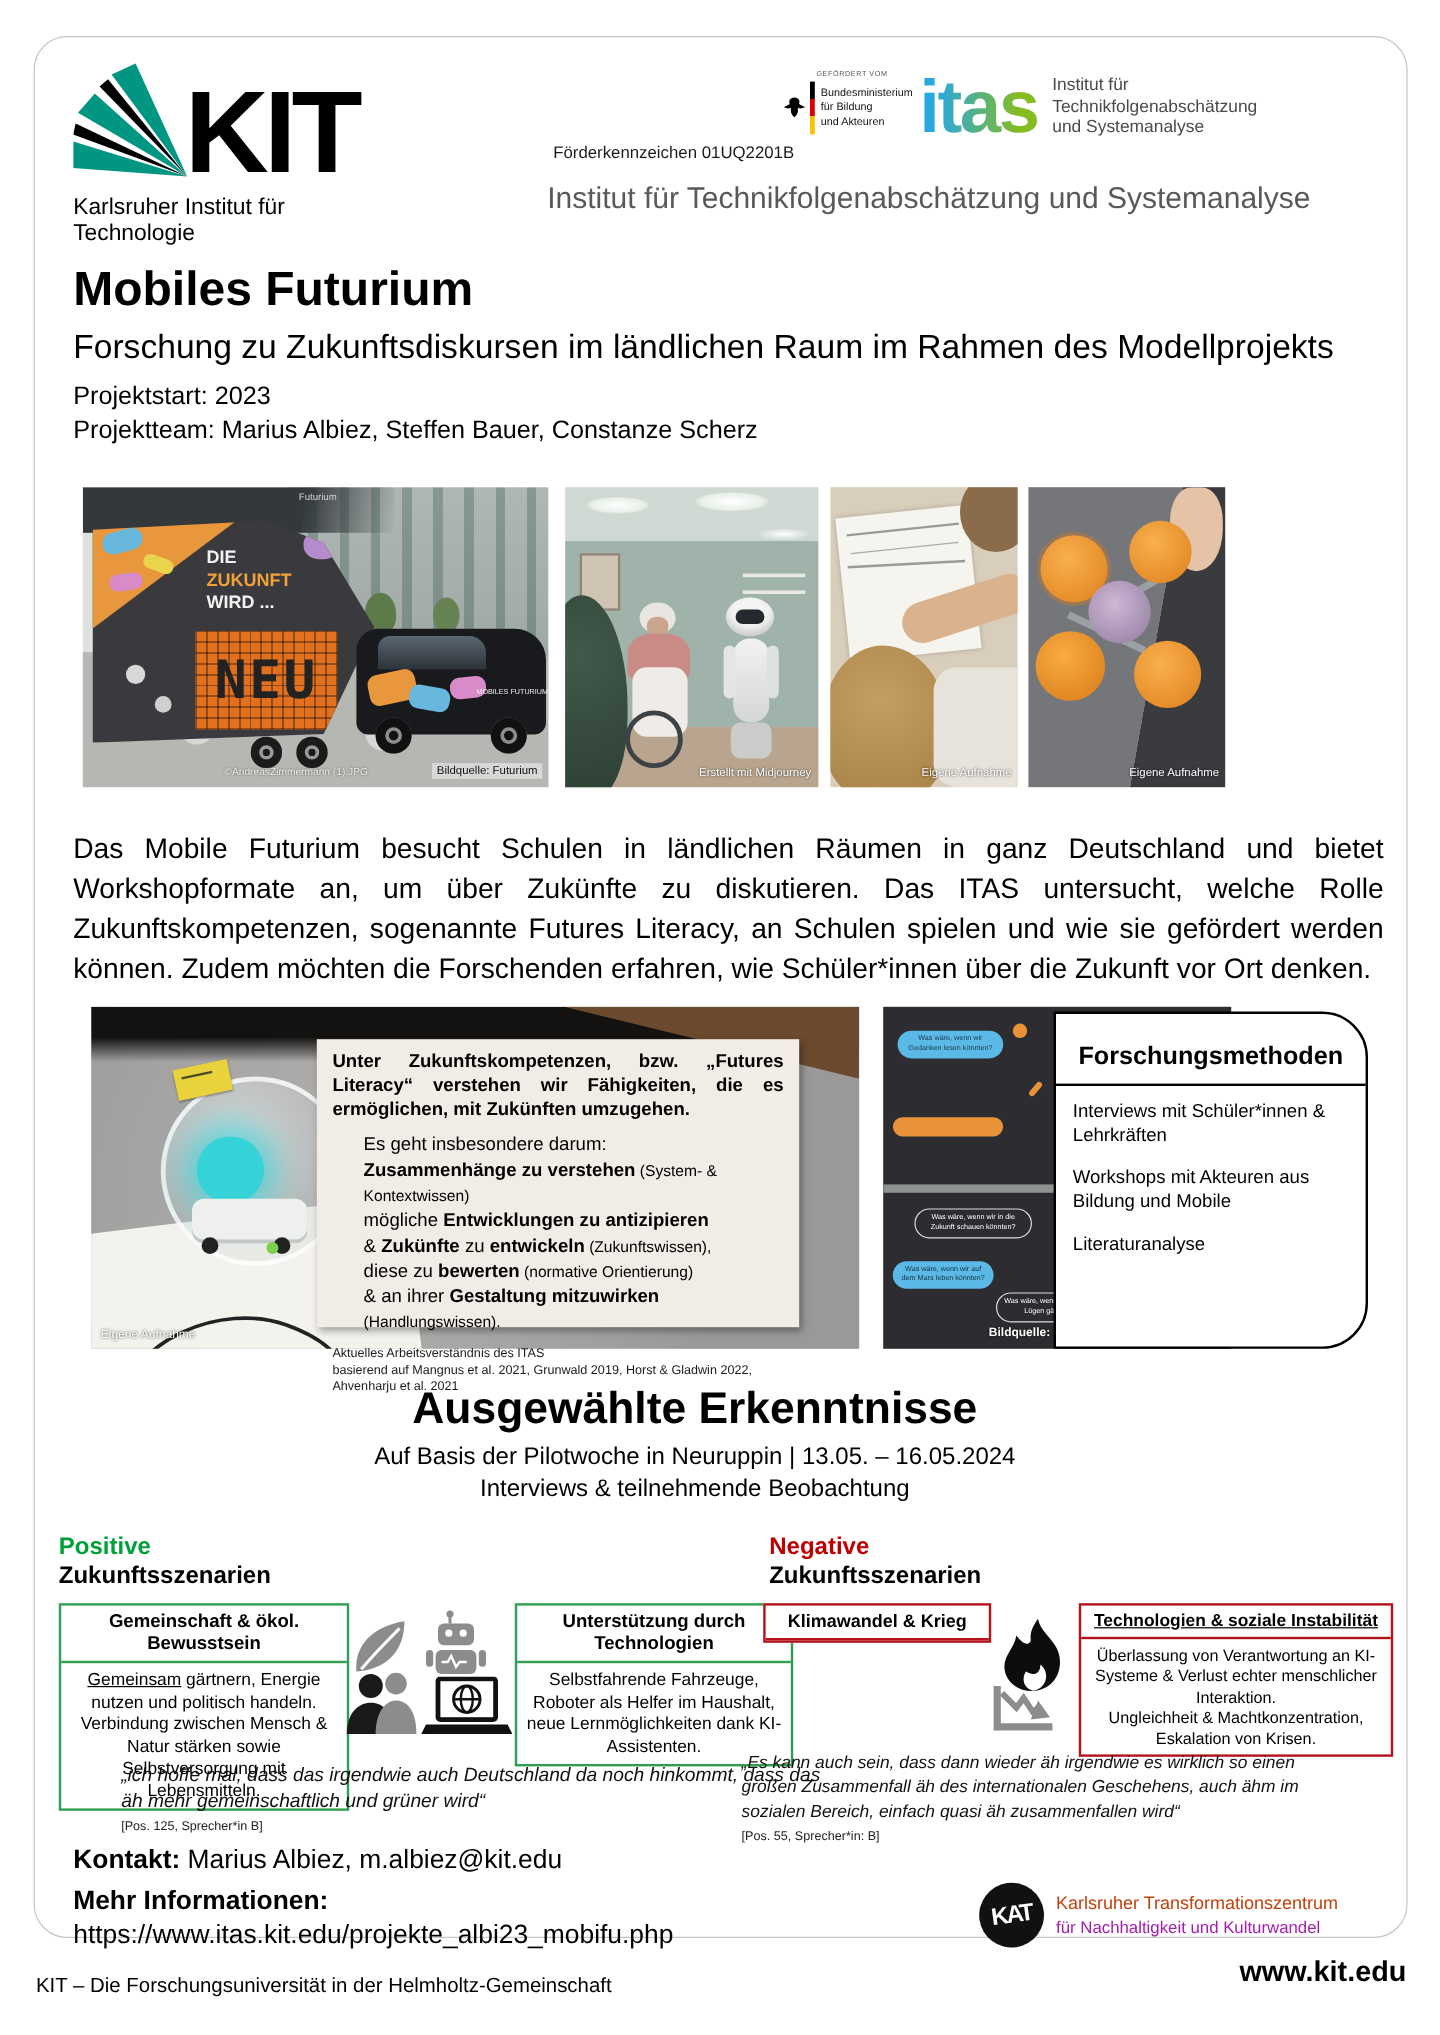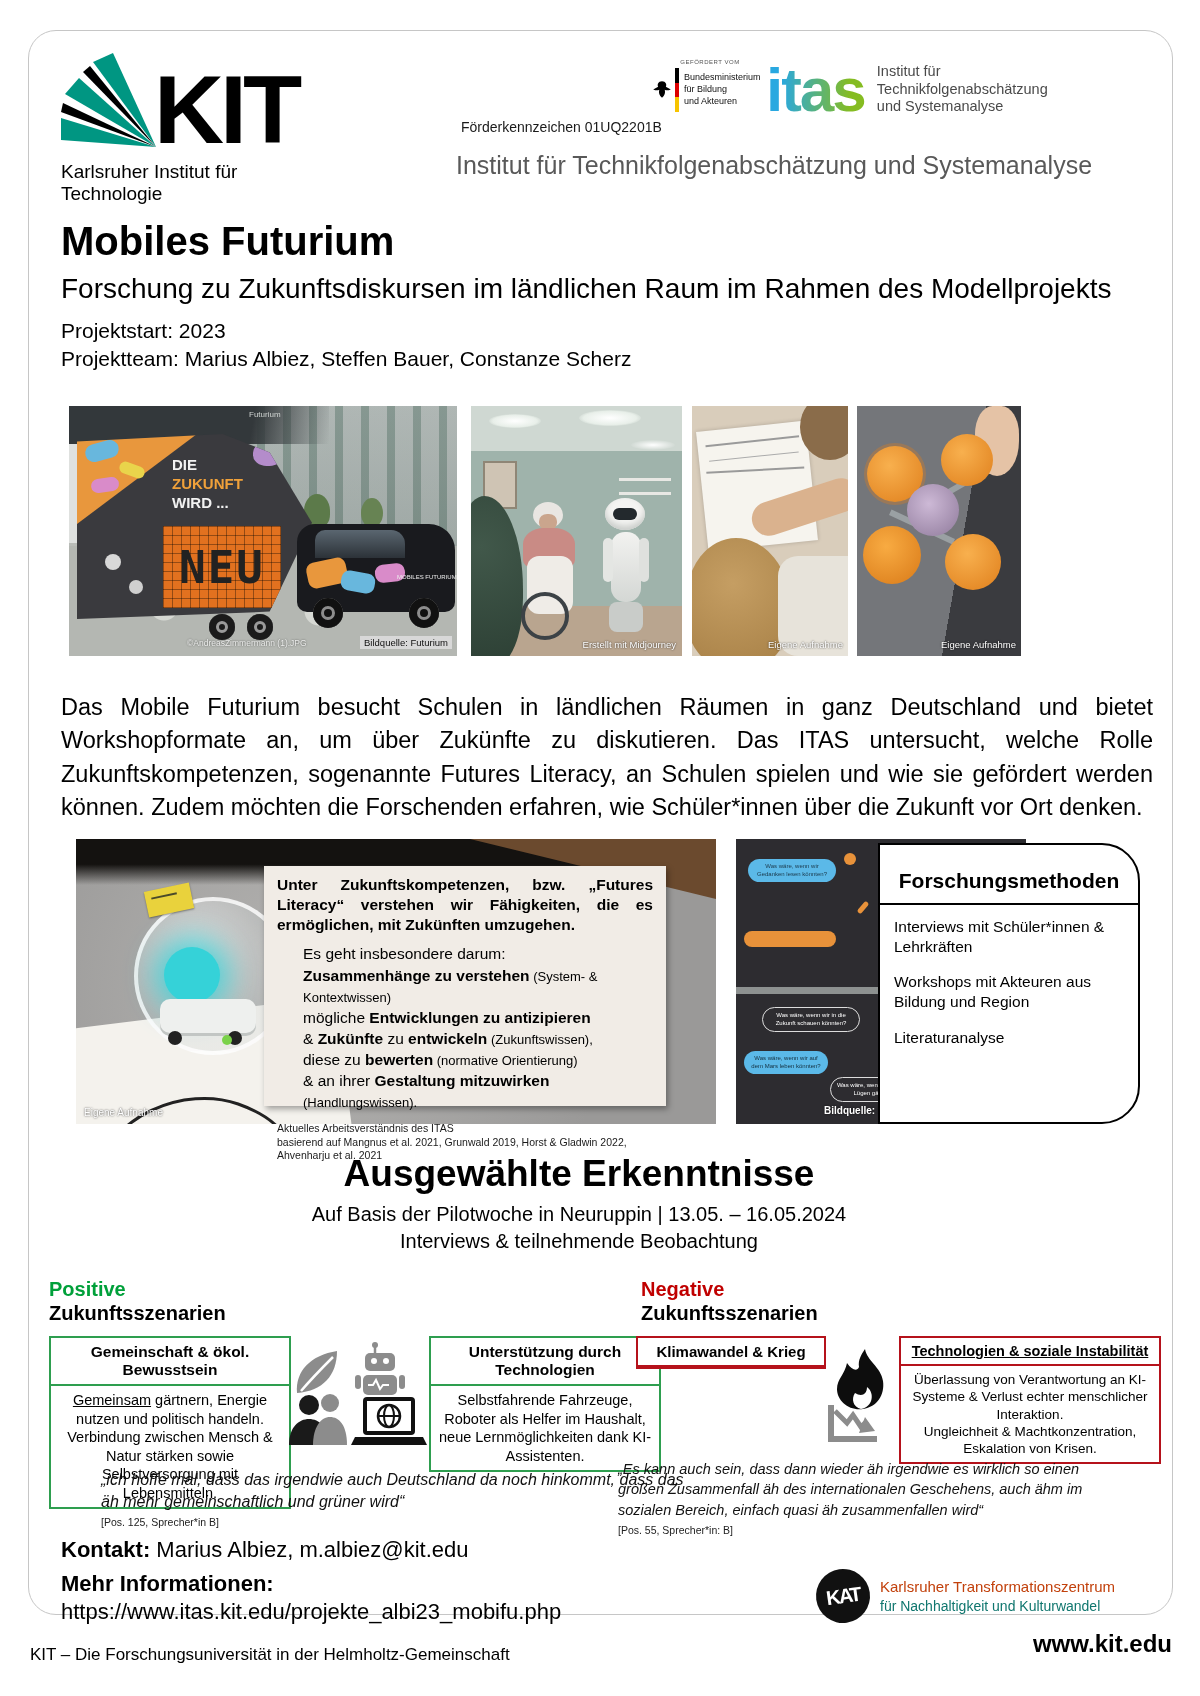--- a/index.html
+++ b/index.html
@@ -214,21 +214,21 @@
     <div class="abs" style="left:176px;top:232px;width:14px;height:14px;border-radius:50%;background:#6cc0ea;"></div>
     <div class="abs" style="left:142px;top:110px;width:16px;height:5px;border-radius:3px;background:#b58cd6;transform:rotate(60deg);"></div>
     <div class="abs" style="left:120px;top:66px;width:14px;height:5px;border-radius:3px;background:#e8923a;transform:rotate(-50deg);"></div>
     <div class="cap" style="left:88px;bottom:8px;font-size:10px;font-weight:bold;">Bildquelle: Futurium</div>
   </div>
 
   <div class="abs" style="left:849px;top:812px;width:262px;height:281px;background:#fff;border:2px solid #000;border-radius:0 38px 38px 0;box-sizing:border-box;z-index:4;">
     <div style="font-size:21px;font-weight:bold;text-align:center;padding:24px 6px 10px 6px;border-bottom:2px solid #000;">Forschungsmethoden</div>
     <div style="padding:12px 10px 0 14px;font-size:15.5px;line-height:1.3;">
       <div style="margin-bottom:15px;">Interviews mit Schüler*innen &amp; Lehrkräften</div>
-      <div style="margin-bottom:15px;">Workshops mit Akteuren aus Bildung und Region</div>
+      <div style="margin-bottom:15px;">Workshops mit Akteuren aus Bildung und Mobile</div>
       <div>Literaturanalyse</div>
     </div>
   </div>
 
   <div class="abs" style="left:80px;top:1122px;width:940px;text-align:center;font-size:37px;font-weight:bold;">Ausgewählte Erkenntnisse</div>
   <div class="abs" style="left:80px;top:1172px;width:940px;text-align:center;font-size:20px;">Auf Basis der Pilotwoche in Neuruppin | 13.05. – 16.05.2024</div>
   <div class="abs" style="left:80px;top:1199px;width:940px;text-align:center;font-size:20px;">Interviews &amp; teilnehmende Beobachtung</div>
 
   <div class="abs" style="left:20px;top:1247px;font-size:20px;font-weight:bold;color:#00a03a;">Positive</div>
   <div class="abs" style="left:20px;top:1271px;font-size:20px;font-weight:bold;">Zukunftsszenarien</div>
@@ -308,20 +308,20 @@
   <div class="abs" style="left:32px;top:1506px;font-size:22px;">
     <span class="b">Kontakt:</span><span> Marius Albiez, m.albiez@kit.edu</span>
   </div>
   <div class="abs b" style="left:32px;top:1540px;font-size:22px;">Mehr Informationen:</div>
   <div class="abs" style="left:32px;top:1568px;font-size:22px;">https://www.itas.kit.edu/projekte_albi23_mobifu.php</div>
 
   <div class="abs" style="left:787px;top:1538px;display:flex;align-items:center;">
     <div style="width:54px;height:54px;border-radius:50%;background:#111;color:#fff;display:flex;align-items:center;justify-content:center;font-weight:bold;font-size:20px;letter-spacing:-2px;transform:rotate(-8deg);">KAT</div>
     <div style="margin-left:10px;line-height:1.3;">
       <div style="font-size:15px;color:#c2410c;">Karlsruher Transformationszentrum</div>
-      <div style="font-size:14px;color:#0f766e;">für Nachhaltigkeit und Kulturwandel</div>
+      <div style="font-size:14px;color:#a21caf;">für Nachhaltigkeit und Kulturwandel</div>
     </div>
   </div>
 
 </div>
 
 <div class="abs" style="left:30px;top:1645px;font-size:17px;">KIT – Die Forschungsuniversität in der Helmholtz-Gemeinschaft</div>
 <div class="abs" style="right:28px;top:1630px;font-size:24px;font-weight:bold;">www.kit.edu</div>
 
 </body></html>

